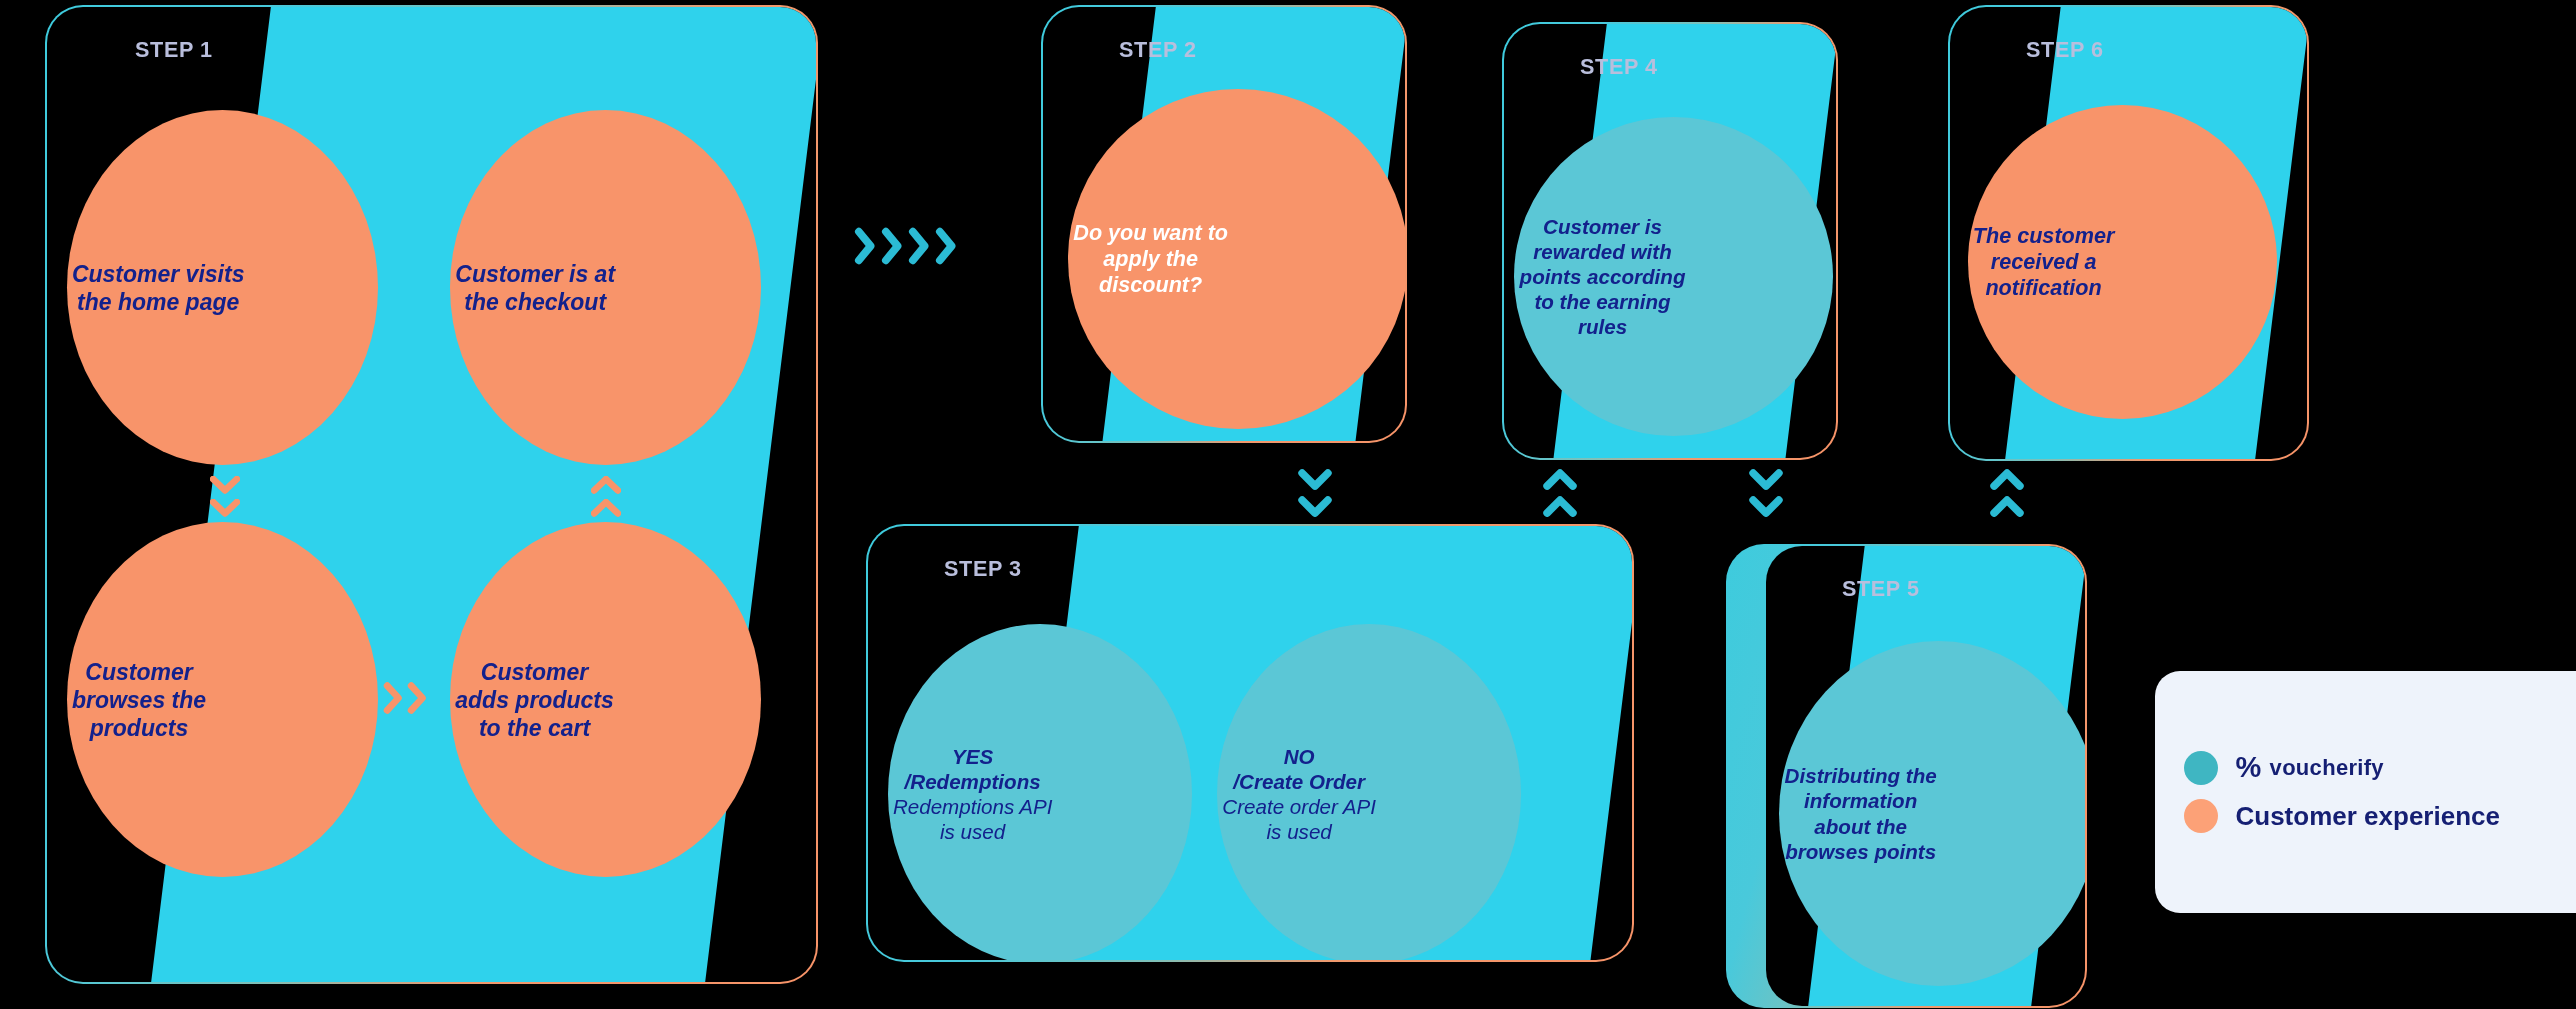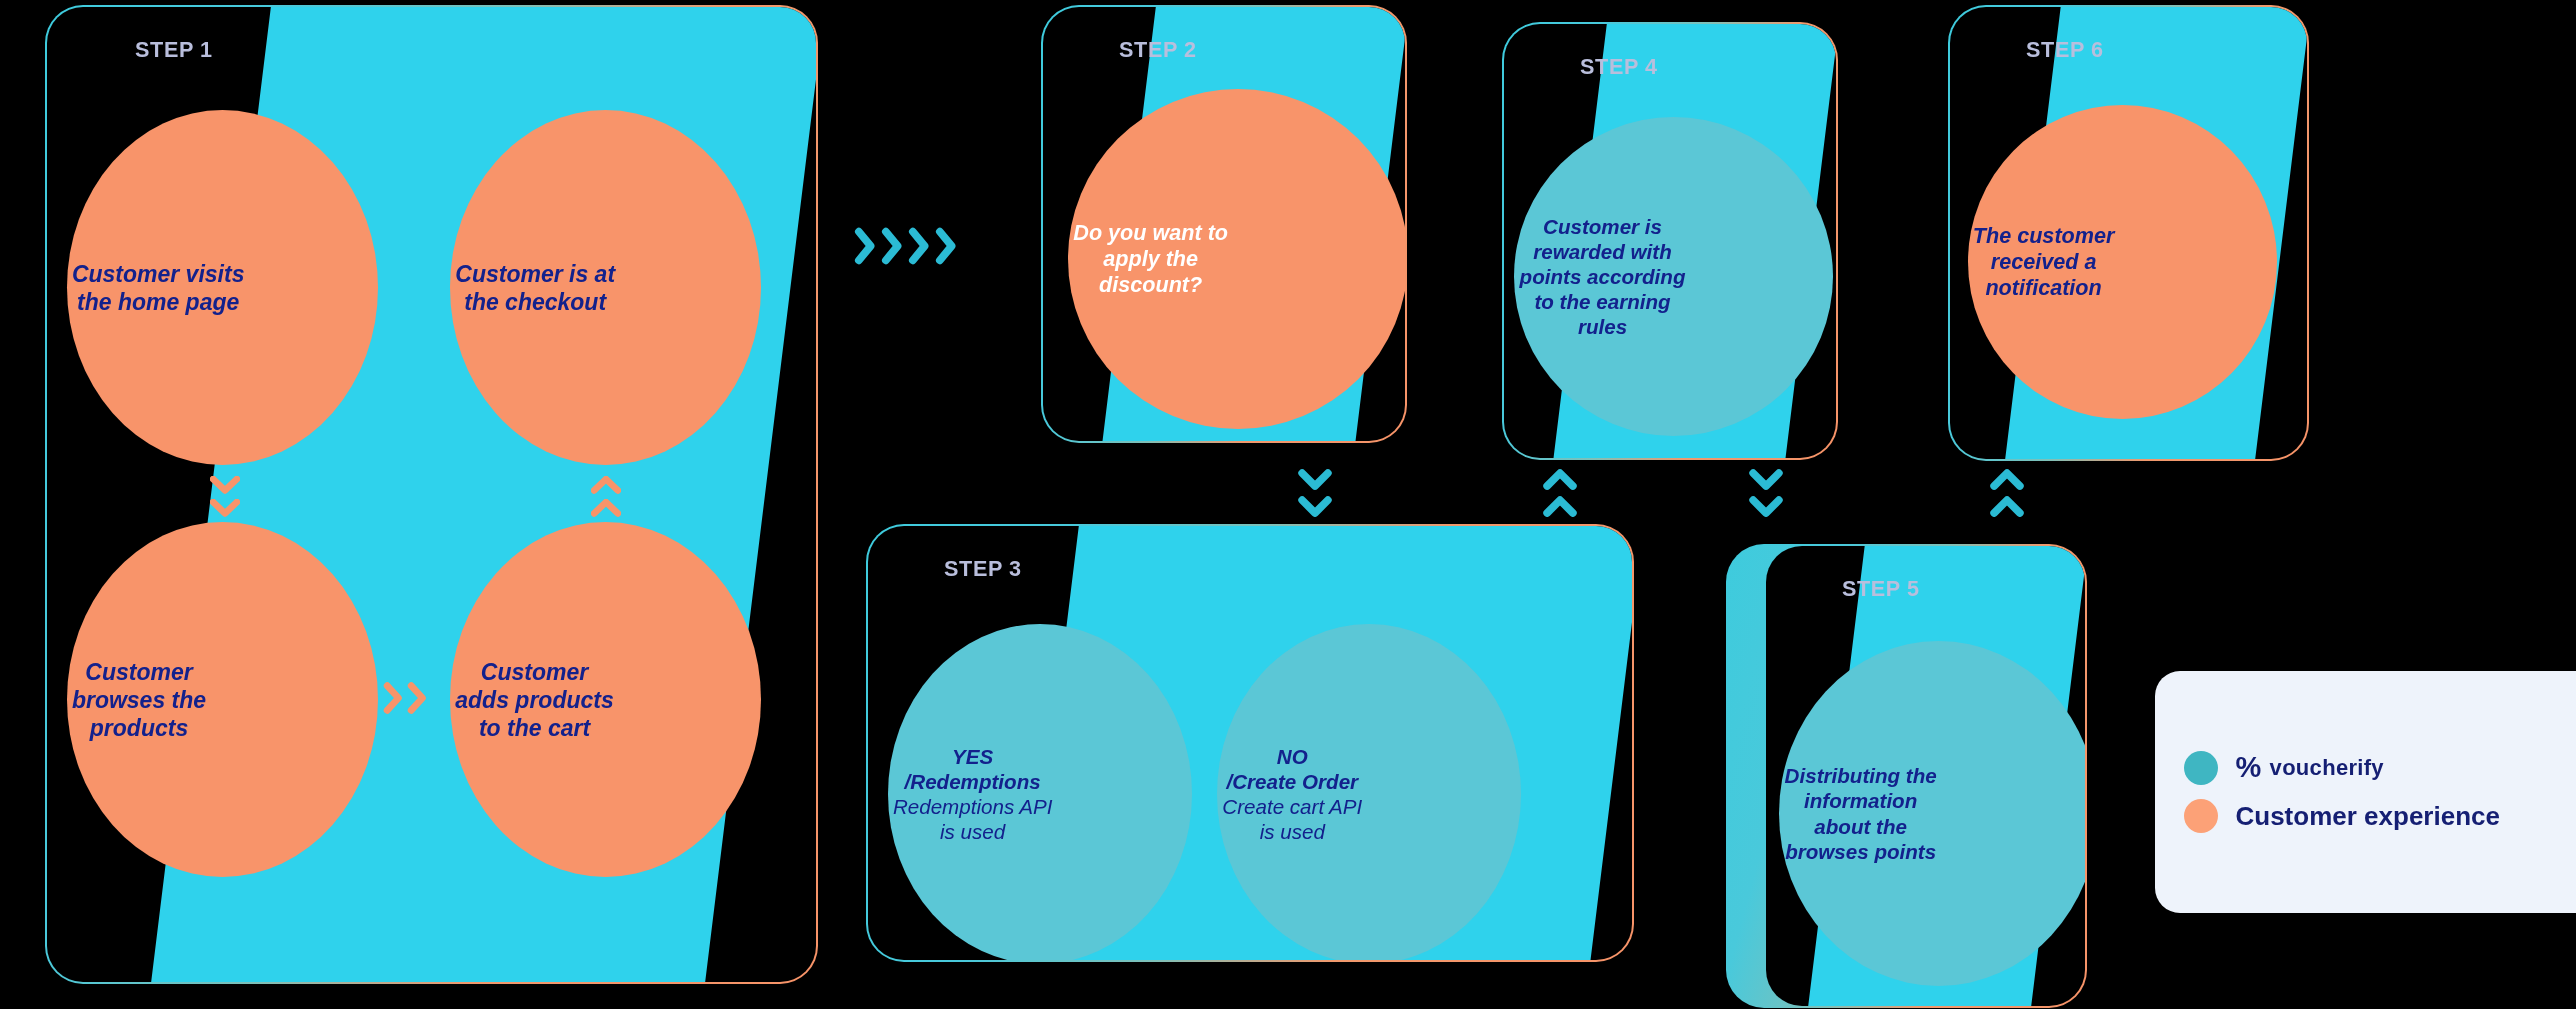--- a/index.html
+++ b/index.html
@@ -282,21 +282,21 @@
           <span>/Redemptions</span>
           <span class="sub">Redemptions API</span>
           <span class="sub">is used</span>
         </div>
       </div>
 
       <div class="bubble teal" style="left:349px; top:98px; width:304px; height:340px; font-size:20.6px;">
         <div class="txt">
           <span>NO</span><br>
           <span>/Create Order</span>
-          <span class="sub">Create cart API</span>
+          <span class="sub">Create order API</span>
           <span class="sub">is used</span>
         </div>
       </div>
     </div>
   </div>
 
   <div class="card" style="left:1726px; top:544px; width:361px; height:464px;padding-left:40px;">
     <div class="card-inner">
       <div class="card-wash narrow"></div>
 

